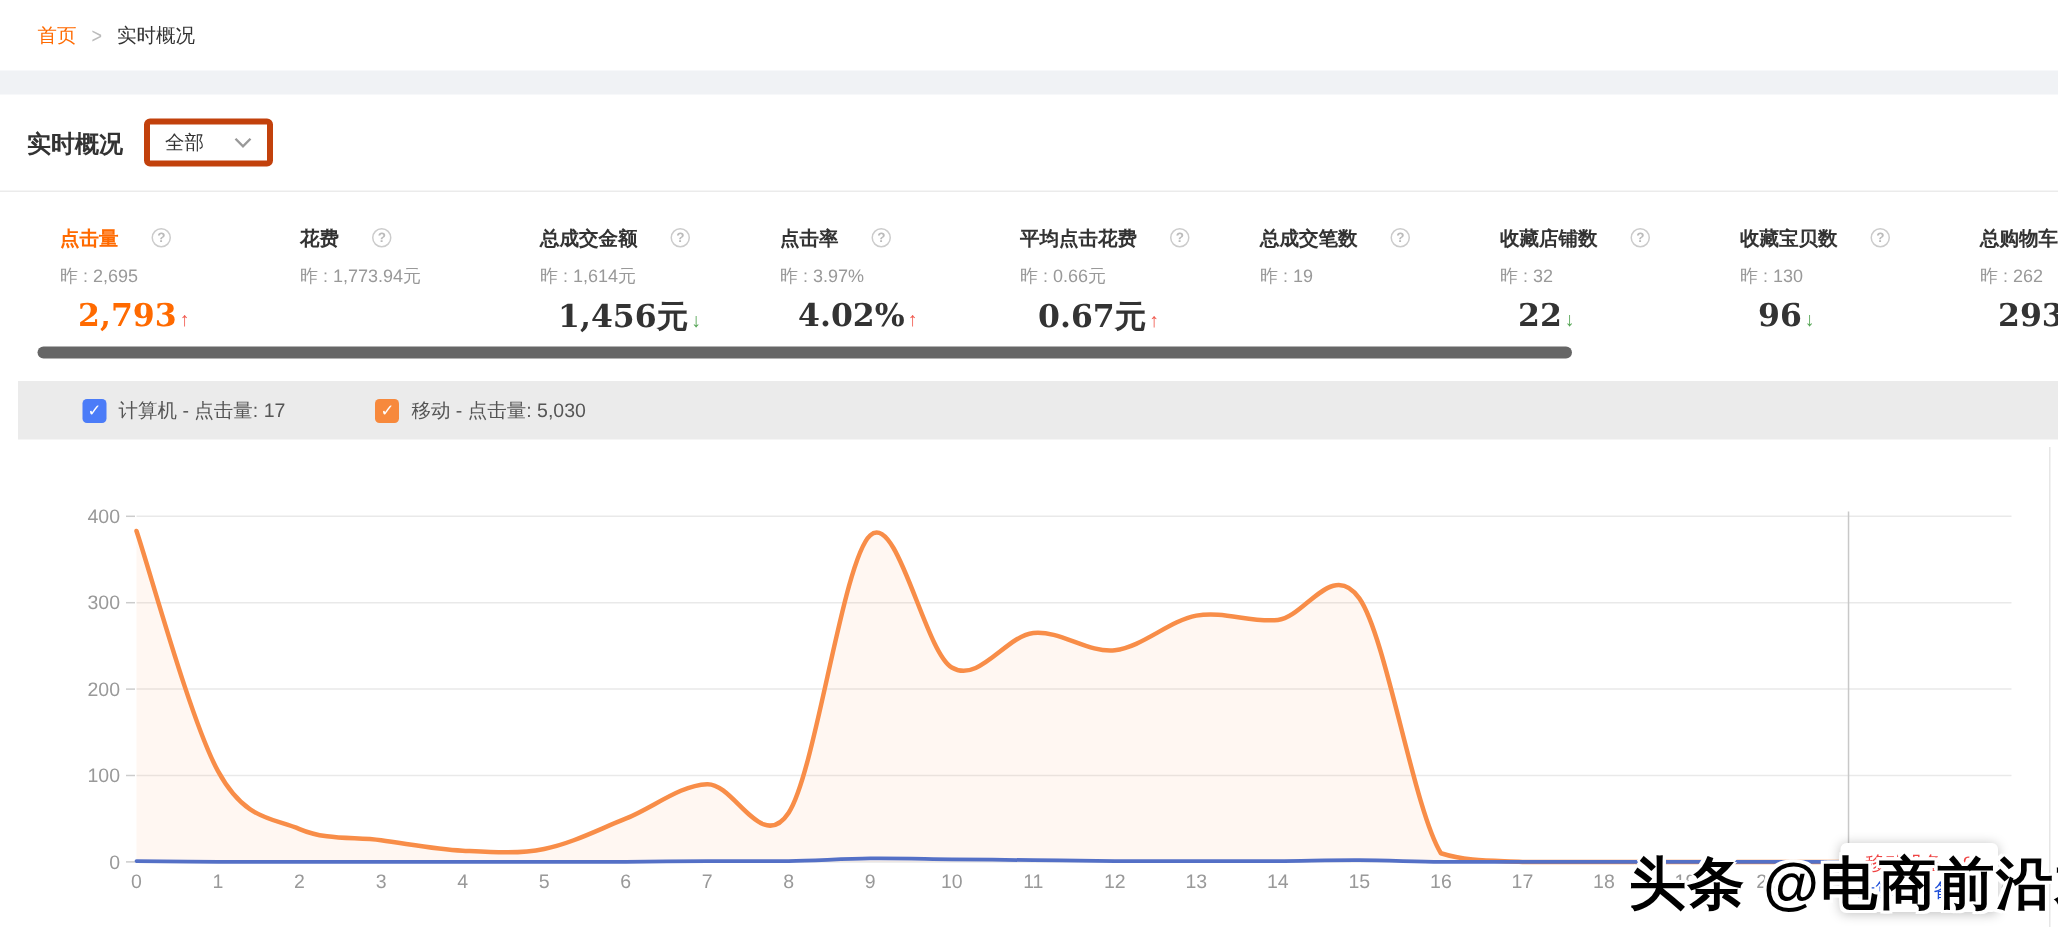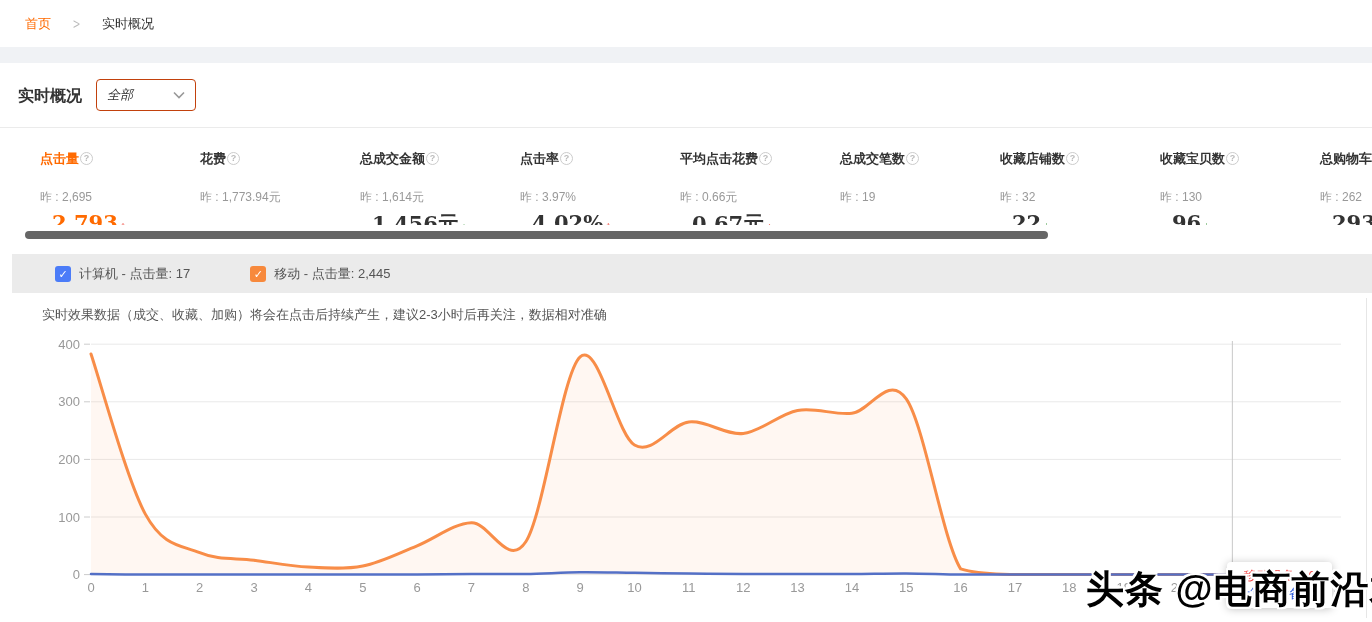--- a/index.html
+++ b/index.html
@@ -2,40 +2,40 @@
 <html><head>
 <meta charset="utf-8">
 <style>
   * { margin:0; padding:0; box-sizing:border-box; }
   html,body { width:1372px; height:622px; overflow:hidden; background:#fff;
     font-family:"Liberation Sans","DejaVu Sans",sans-serif; }
   .page { position:relative; width:1372px; height:622px; background:#fff; }
 
   
   .topbar { position:absolute; left:0; top:0; width:1372px; height:47px; background:#fff; }
-  .crumbs { position:absolute; left:25px; top:15px; font-size:13px; color:#333; display:flex; align-items:center; gap:22px; }
+  .crumbs { position:absolute; left:25px; top:15px; font-size:13px; color:#333; display:flex; align-items:center; gap:10px; }
   .crumb-home { color:#ff6a00; cursor:pointer; }
   .crumb-sep { color:#bbb; font-size:12px; transform:scaleY(1.2); }
   .gapband { position:absolute; left:0; top:47px; width:1372px; height:16px; background:#f0f2f5; }
 
   
   .page-title { position:absolute; left:18px; top:86px; font-size:16px; font-weight:bold; color:#333; }
-  .select { position:absolute; left:96px; top:79px; width:100px; height:32px; border:1px solid #c2410c;
-    border-radius:4px; background:#fff; display:flex; align-items:center; padding:0 10px; cursor:pointer;font-style:italic; }
+  .select { position:absolute; left:96px; top:79px; width:86px; height:32px; border:4px solid #c2410c;
+    border-radius:4px; background:#fff; display:flex; align-items:center; padding:0 10px; cursor:pointer; }
   .select .sel-text { font-size:13px; color:#333; flex:1; }
   .divider { position:absolute; left:0; top:127px; width:1372px; height:1px; background:#ebebeb; }
 
   
   .metrics { position:absolute; left:40px; top:150px; width:1332px; height:75px; display:flex; overflow:hidden; }
   .metric { width:160px; min-width:160px; cursor:pointer; }
-  .m-label { font-size:13px; font-weight:bold; color:#333; display:flex; align-items:center; gap:1px; height:17px; }
+  .m-label { font-size:13px; font-weight:bold; color:#333; display:flex; align-items:center; gap:22px; height:17px; }
   .metric.active .m-name { color:#ff6a00; }
   .q-icon { width:13px; height:13px; border:1px solid #ccc; border-radius:50%; color:#bbb; font-size:9px;
     line-height:11px; text-align:center; display:inline-block; }
-  .m-yest { margin-top:22px; font-size:12px; color:#999; }
+  .m-yest { margin-top:9px; font-size:12px; color:#999; }
   .m-value { margin-top:4px; font-size:21px; font-weight:bold; color:#333;
     font-family:"DejaVu Serif","Liberation Serif",serif;margin-left:12px; }
   .metric.active .m-value { color:#ff6a00; }
   .arrow { font-size:13px; font-weight:bold; margin-left:2px; font-family:"Liberation Sans",sans-serif; }
   .arrow.up { color:#f15b50; }
   .arrow.down { color:#52a352; }
 
   .metrics-scrollbar { position:absolute; left:25px; top:231px; width:1023px; height:8px;
     background:#666; border-radius:4px; cursor:pointer; }
 
@@ -159,25 +159,24 @@
     </div>
   <div class="metrics-scrollbar"></div>
 
   <div class="legend-band" id="legend">
       <div class="legend-item">
         <span class="cbox" style="background: rgb(75, 124, 248);">✓</span>
         <span class="legend-label">计算机 - 点击量: 17</span>
       </div>
       <div class="legend-item">
         <span class="cbox" style="background: rgb(247, 137, 60);">✓</span>
-        <span class="legend-label">移动 - 点击量: 2,445</span>
-      </div>
-    </div>
-
-  <div class="notice">实时效果数据（成交、收藏、加购）将会在点击后持续产生，建议2-3小时后再关注，数据相对准确</div>
+        <span class="legend-label">移动 - 点击量: 5,030</span>
+      </div>
+    </div>
+
 
   <svg class="chart-svg" id="chart" width="1372" height="292" viewBox="0 0 1372 292">
       <line x1="91" y1="244.6" x2="1341" y2="244.6" stroke="#e9e9e9" stroke-width="1"></line>
       <line x1="84" y1="244.6" x2="90" y2="244.6" stroke="#ccc" stroke-width="1"></line>
       <text x="80" y="249.1" text-anchor="end" font-size="13" fill="#999999">0</text>
       <line x1="91" y1="187" x2="1341" y2="187" stroke="#e9e9e9" stroke-width="1"></line>
       <line x1="84" y1="187" x2="90" y2="187" stroke="#ccc" stroke-width="1"></line>
       <text x="80" y="191.5" text-anchor="end" font-size="13" fill="#999999">100</text>
       <line x1="91" y1="129.4" x2="1341" y2="129.4" stroke="#e9e9e9" stroke-width="1"></line>
       <line x1="84" y1="129.4" x2="90" y2="129.4" stroke="#ccc" stroke-width="1"></line>

